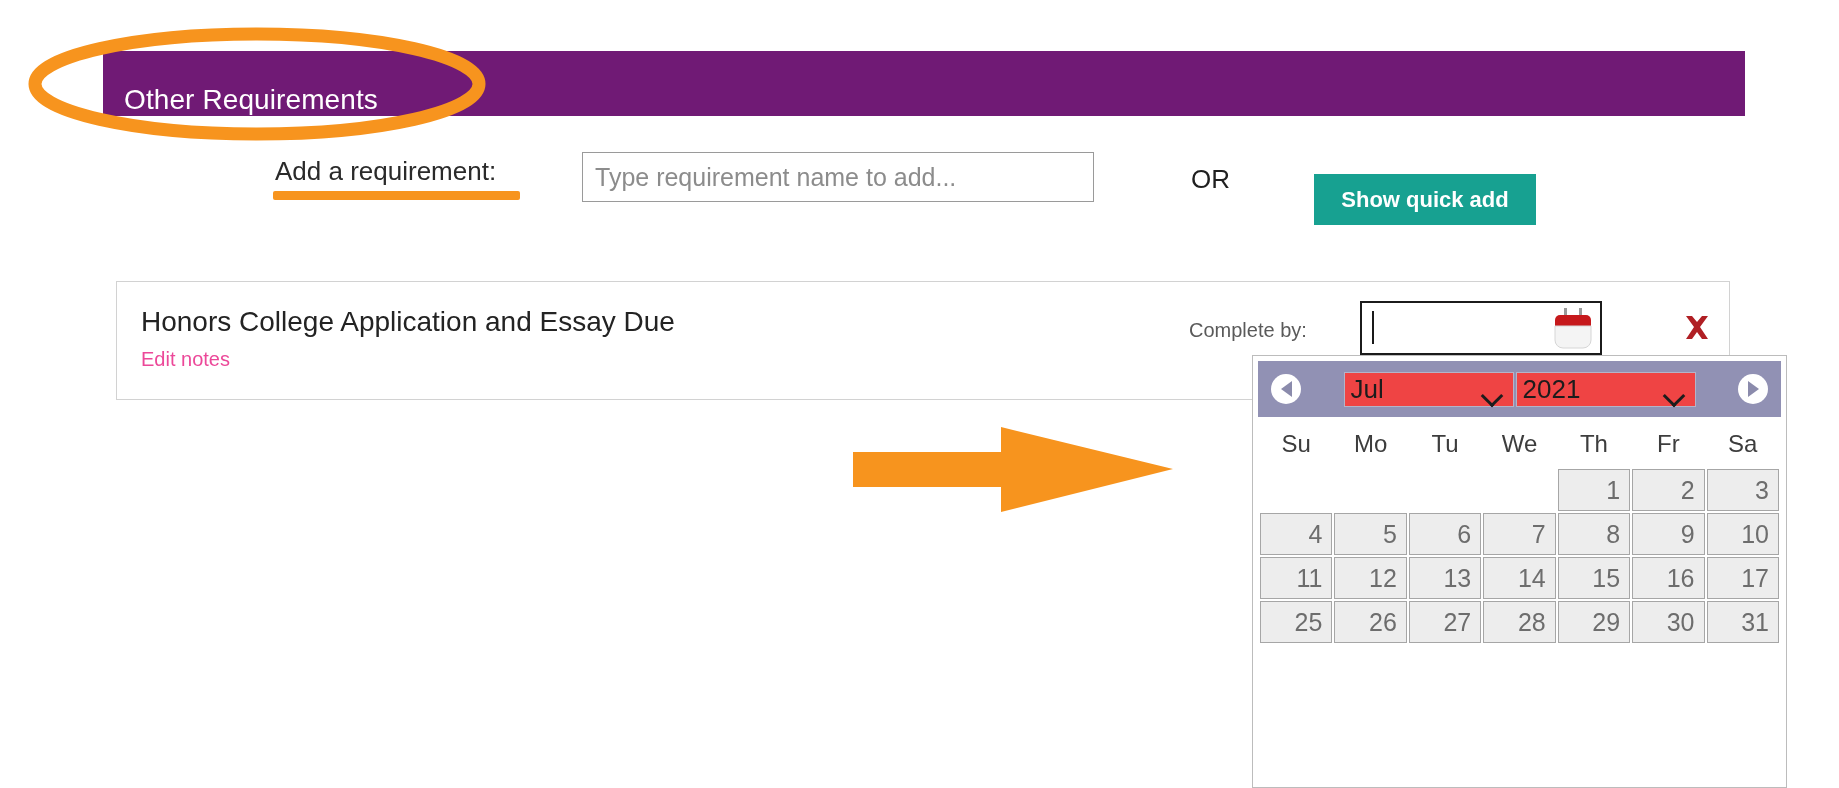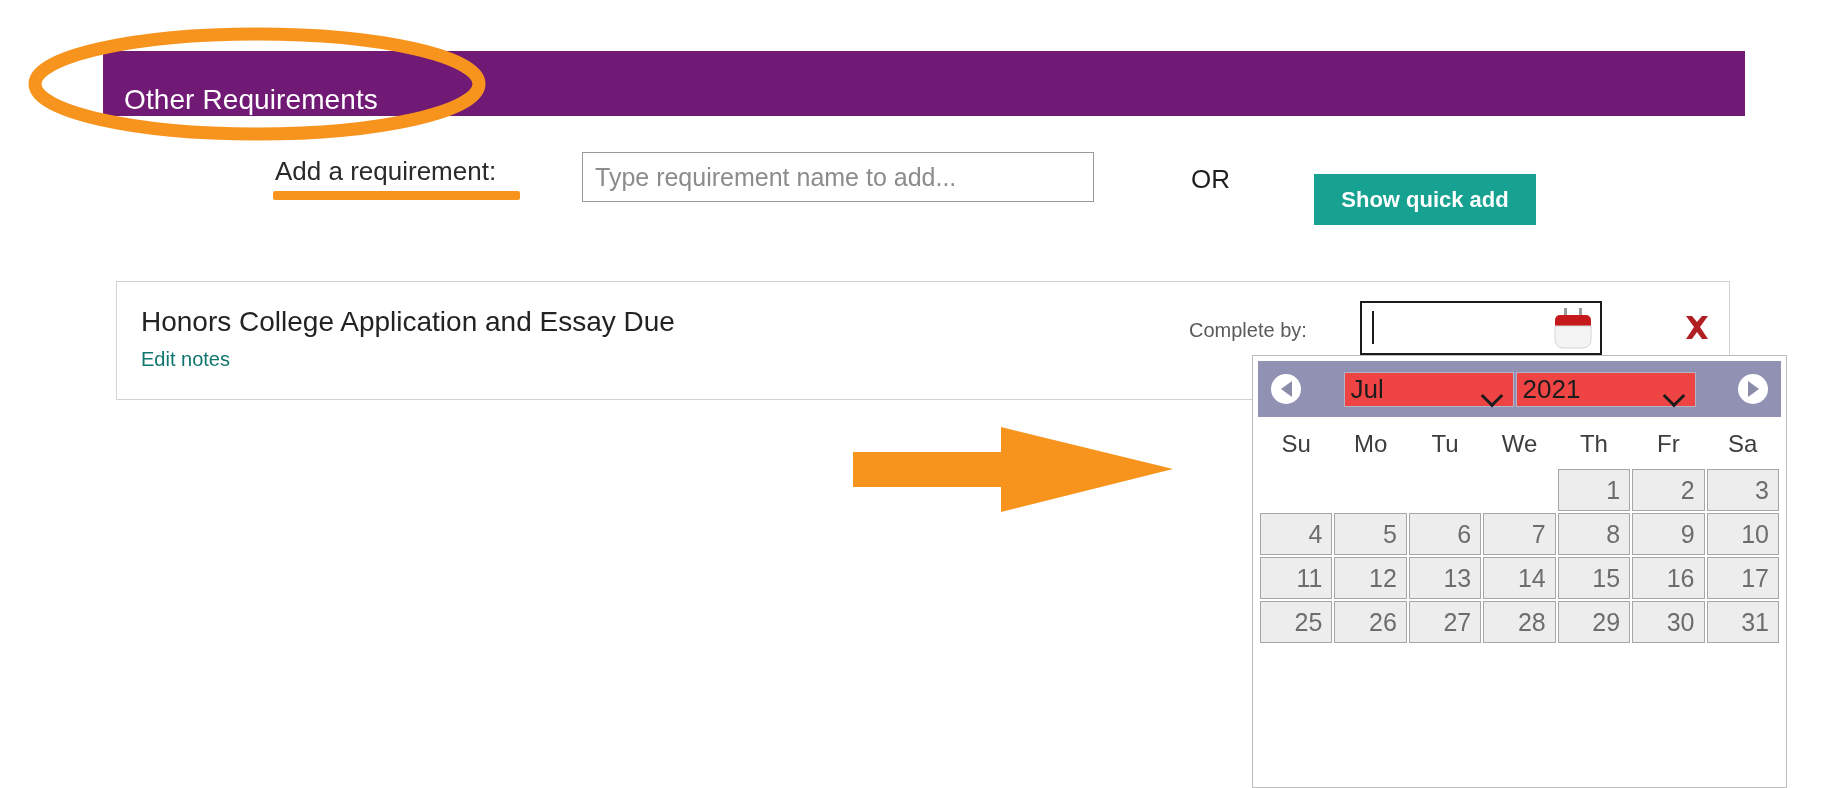--- a/index.html
+++ b/index.html
@@ -108,21 +108,21 @@
     top: 24px;
     font-size: 28px;
     color: #232323;
     white-space: nowrap;
   }
   .req-editnotes {
     position: absolute;
     left: 24px;
     top: 66px;
     font-size: 20px;
-    color: #0f766e;
+    color: #ec4899;
     cursor: pointer;
   }
   .complete-by-label {
     position: absolute;
     left: 1072px;
     top: 37px;
     font-size: 20px;
     color: #5a5a5a;
   }
   .date-field-wrap {

